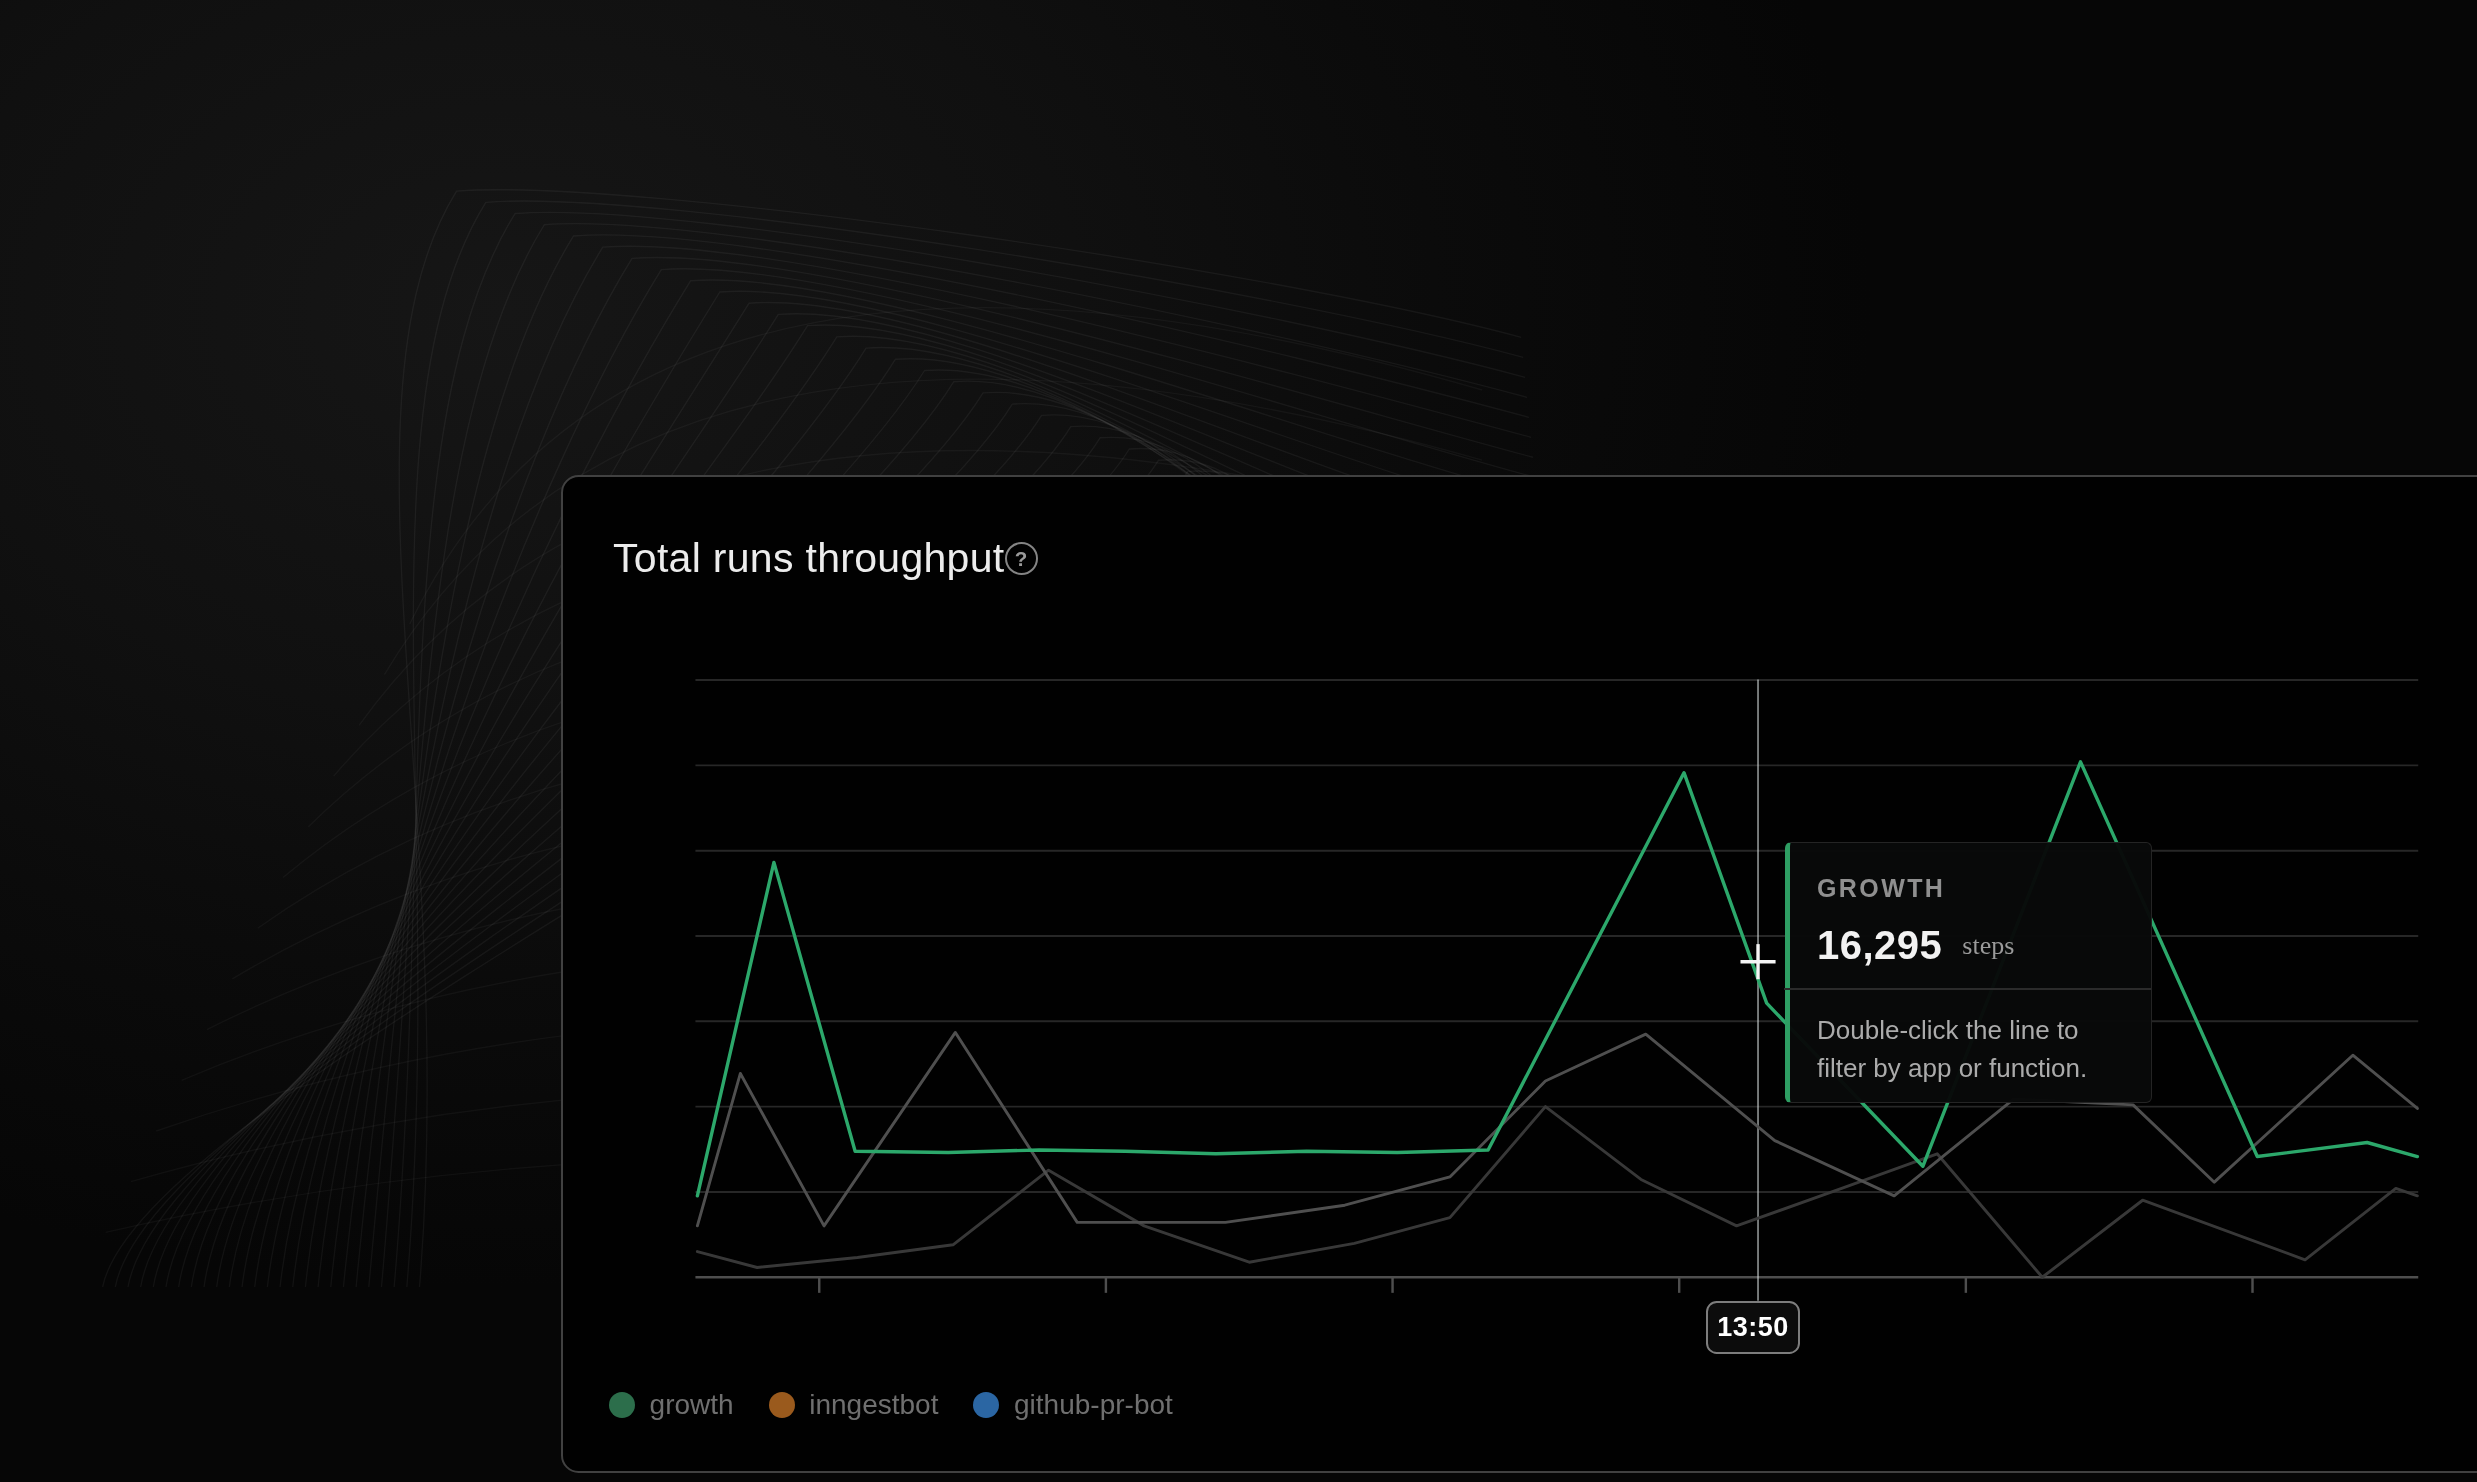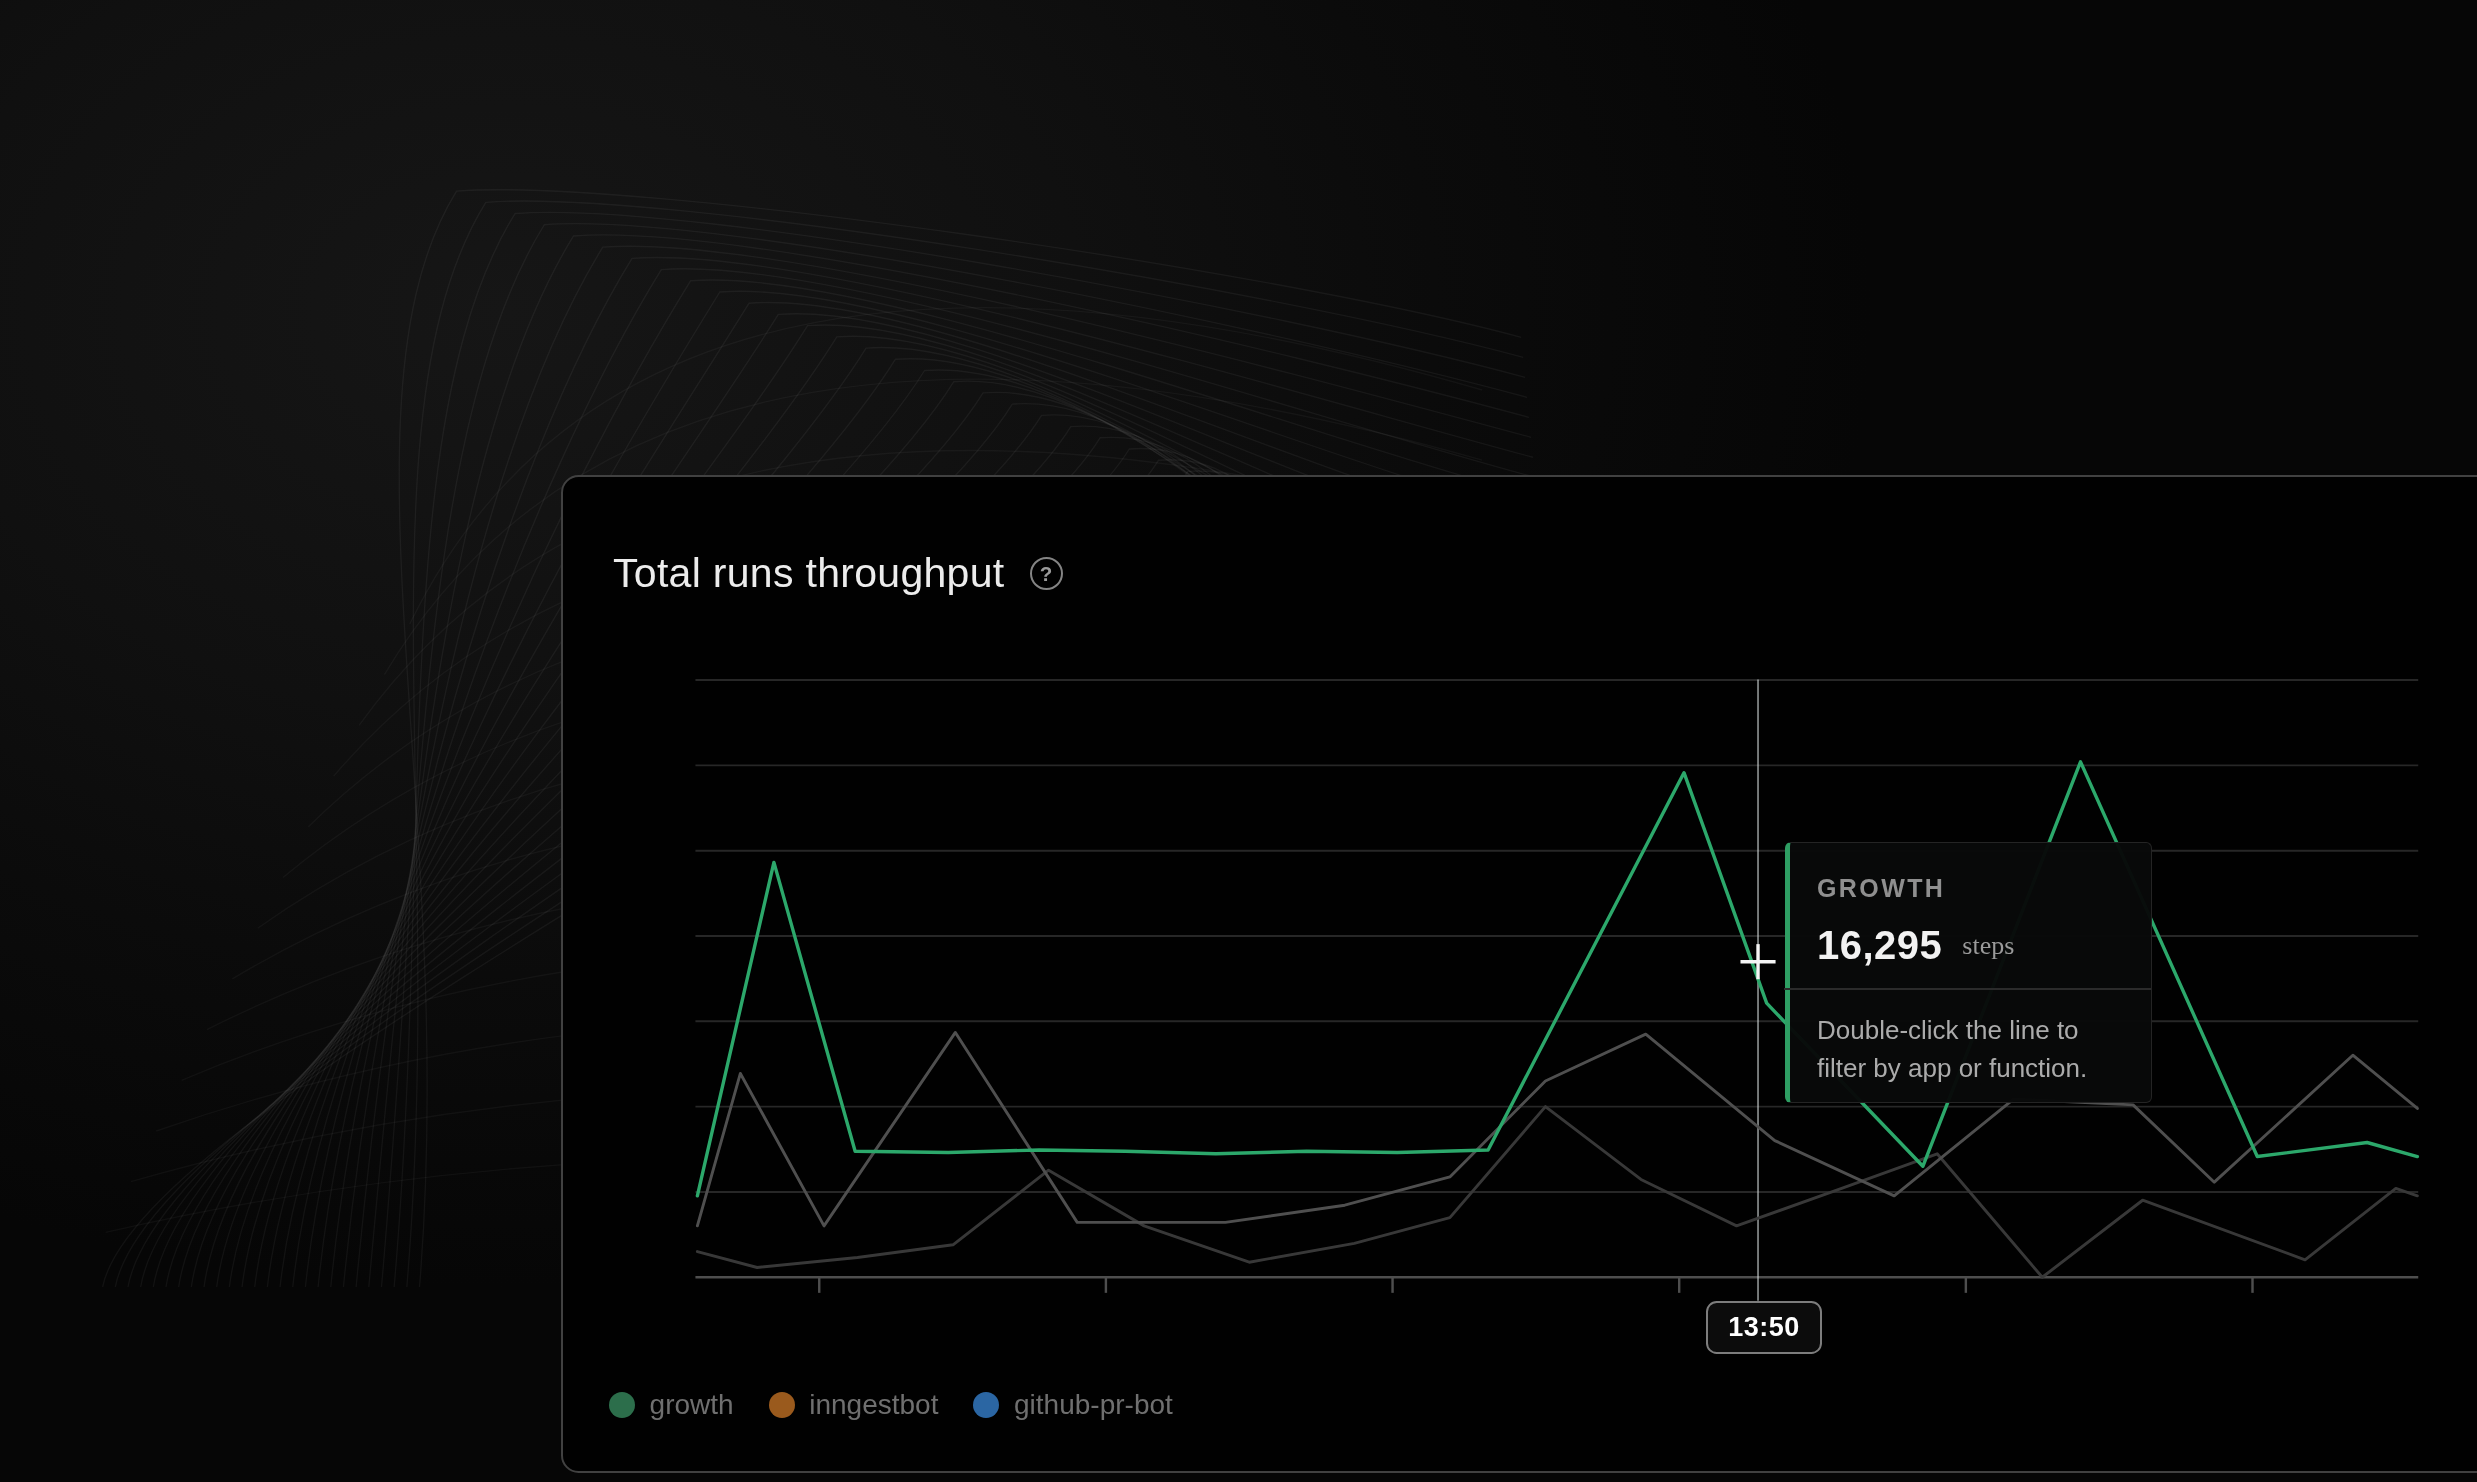--- a/index.html
+++ b/index.html
@@ -8,32 +8,32 @@
   .page {
     position:relative; width:2477px; height:1482px; overflow:hidden;
     background:
       radial-gradient(1365px 975px at 507px 312px, #161616 0%, #101010 42%, #0b0b0b 68%, #060606 100%);
   }
   #mesh { position:absolute; left:0; top:0; z-index:0; }
   .card {
     position:absolute; left:561px; top:475px; width:1970px; height:998px;
     background:#010101; border:2px solid #414141; border-radius:17.6px; z-index:1;
   }
-  .card-header { position:absolute; left:613px; top:550px; display:flex; align-items:center; gap:25px; z-index:3;text-align:right; }
+  .card-header { position:absolute; left:613px; top:535px; display:flex; align-items:center; z-index:3;text-align:right; }
   .card-title { color:#ececec; font-size:41px; font-weight:500; letter-spacing:0.3px; }
   .help-icon {
     width:33px; height:33px; border:2.9px solid #848484; border-radius:50%;
     color:#9a9a9a; font-size:20.5px; font-weight:700; display:flex; align-items:center; justify-content:center;
   }
   #chart-svg { position:absolute; left:0; top:0; z-index:2; }
   .y-label { position:absolute; width:117px; text-align:right; font-size:26px; color:#8d8d8d; line-height:31px; }
   .x-label { position:absolute; width:156px; text-align:center; font-size:27px; color:#7e7e7e; line-height:33px; }
   .x-label.month { font-weight:600; color:#858585; }
   .time-chip {
-    position:absolute; left:1706px; top:1301px; width:116px; height:53px; z-index:4;
+    position:absolute; left:1706px; top:1301px; width:94px; height:53px; z-index:4;
     background:#0c0c0c; border:2.4px solid #7d7d7d; border-radius:10.7px;
     color:#ffffff; font-size:27px; font-weight:700;
     display:flex; align-items:center; justify-content:center; letter-spacing:0.5px;
   }
   .tooltip {
     position:absolute; left:1785px; top:842px; width:367px; height:261px; z-index:5;
     background:rgba(8,9,9,0.97); border:1px solid #242424; border-left:5.9px solid #2E9E63;
     border-radius:5.9px;
   }
   .tooltip-series { position:absolute; left:27px; top:31px; color:#8f8f8f; font-size:25px; font-weight:700; letter-spacing:2.4px; }

